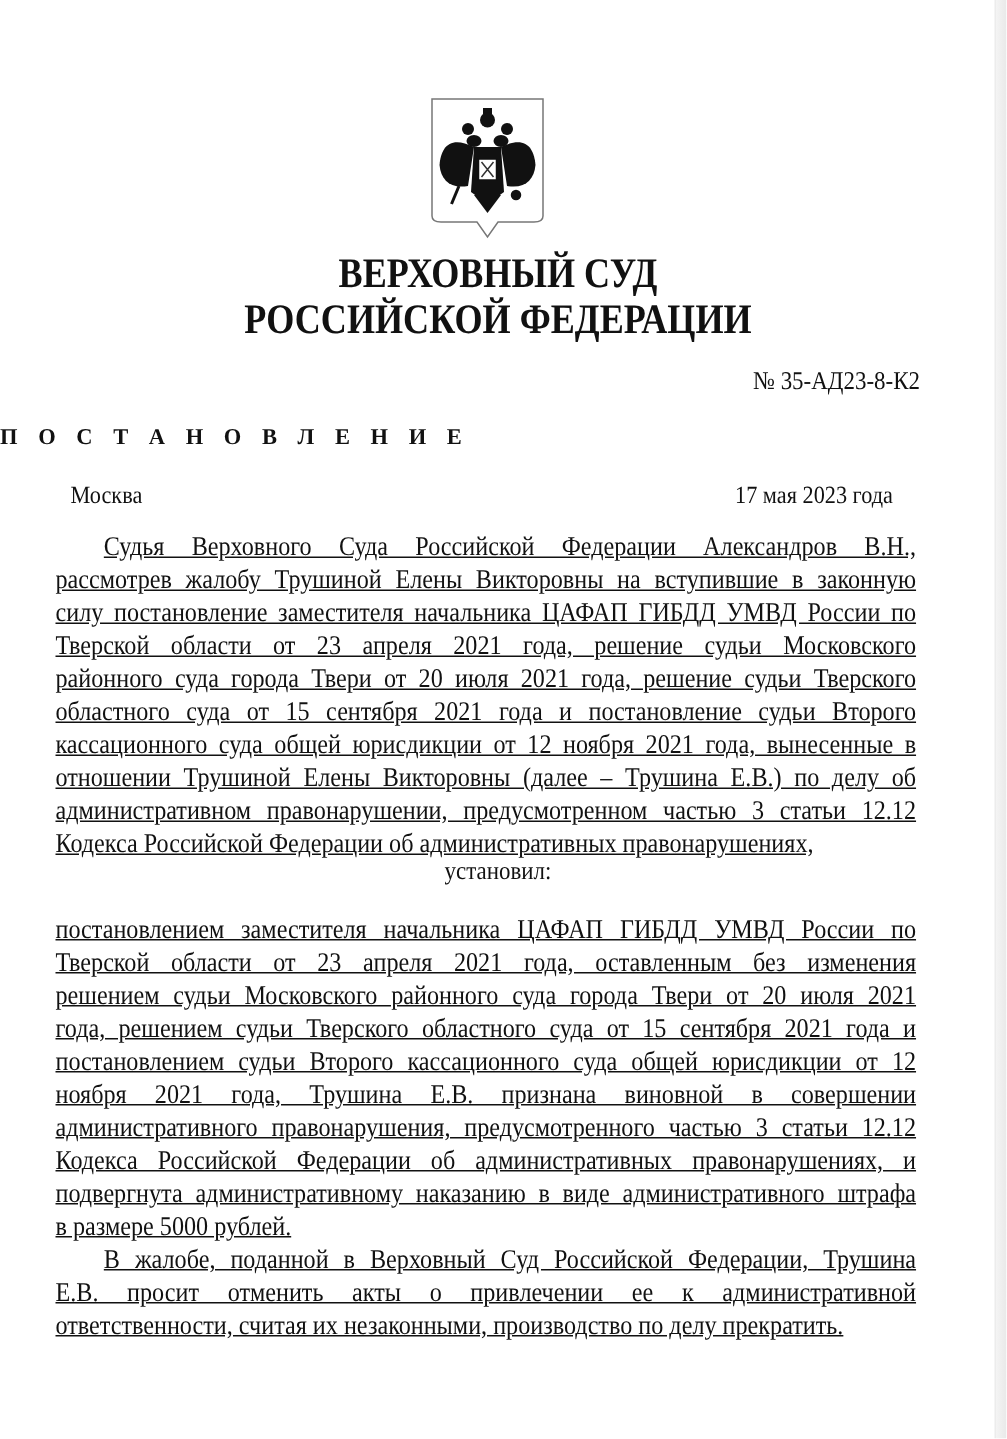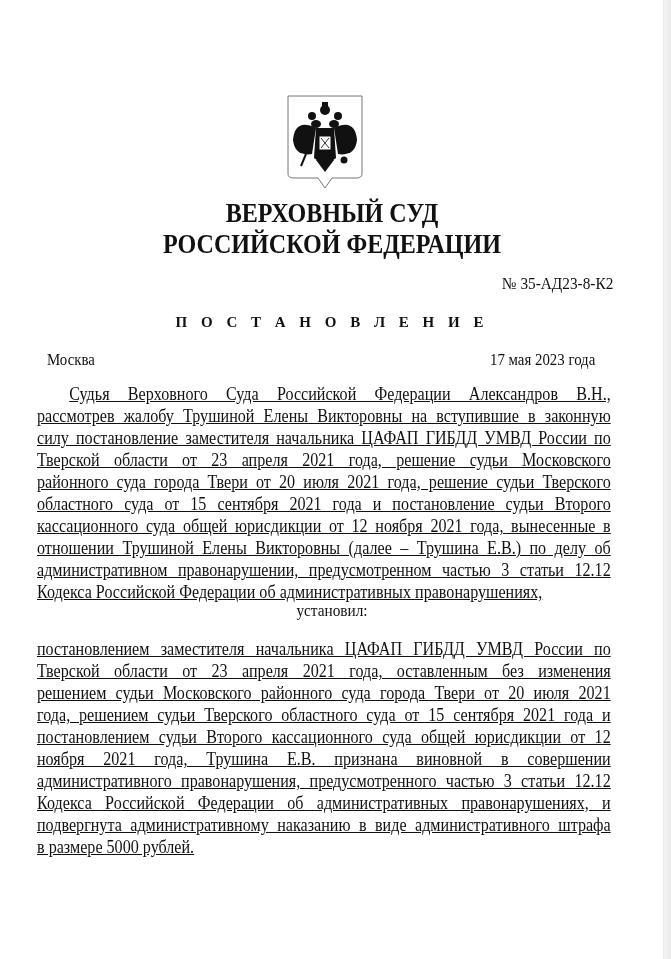--- a/index.html
+++ b/index.html
@@ -5,21 +5,21 @@
     html, body { margin: 0; padding: 0; }
     body {
       width: 671px; height: 959px; overflow: hidden;
       background: #ffffff;
       font-family: "Liberation Serif", "DejaVu Serif", serif;
       color: #111;
       position: relative;
     }
     .page {
       position: absolute; left: 0; top: 0;
-      width: 664px; height: 691px; background: #fff; margin-top: 30px;
+      width: 664px; height: 691px; background: #fff;
     }
     .edge {
       position: absolute; right: 0; top: 0; width: 7px; height: 959px;
       background: linear-gradient(to right, #f4f4f4, #e9e9e9);
       border-left: 1px solid #ececec;
     }
     .emblem {
       position: absolute; left: 286px; top: 64px; width: 78px; height: 96px;
     }
     .court-title {
@@ -27,21 +27,21 @@
       font-weight: bold; font-size: 28px; letter-spacing: 0px;
       transform: scaleX(0.86); transform-origin: center;
     }
     .t1 { top: 167px; }
     .t2 { top: 198px; }
     .case-no {
       position: absolute; left: 502px; top: 244px; font-size: 17px;
       transform: scaleX(0.9); transform-origin: left;
     }
     .doc-type {
-      position: absolute; left: 0; width: 664px; text-align: center;
+      position: absolute; left: 0; width: 664px; text-align: left;
       top: 284px; font-weight: bold; font-size: 15px; letter-spacing: 5px;
     }
     .city { position: absolute; left: 47px; top: 320px; font-size: 16.5px; transform: scaleX(0.9); transform-origin: left; }
     .date { position: absolute; left: 490px; top: 320px; font-size: 16.5px; transform: scaleX(0.9); transform-origin: left; }
     .para {
       position: absolute; left: 37px; width: 574px;
       font-size: 18px; line-height: 22px; text-decoration: underline;
     }
     .line {
       display: block; height: 22px; white-space: nowrap;
@@ -116,16 +116,21 @@
     <span class="line">решением судьи Московского районного суда города Твери от 20 июля 2021</span>
     <span class="line">года, решением судьи Тверского областного суда от 15 сентября 2021 года и</span>
     <span class="line">постановлением судьи Второго кассационного суда общей юрисдикции от 12</span>
     <span class="line">ноября 2021 года, Трушина Е.В. признана виновной в совершении</span>
     <span class="line">административного правонарушения, предусмотренного частью 3 статьи 12.12</span>
     <span class="line">Кодекса Российской Федерации об административных правонарушениях, и</span>
     <span class="line">подвергнута административному наказанию в виде административного штрафа</span>
     <span class="line last">в размере 5000 рублей.</span>
   </div>
 
+  <div class="para" style="top:828px;">
+    <span class="line indent">В жалобе, поданной в Верховный Суд Российской Федерации, Трушина</span>
+    <span class="line">Е.В. просит отменить акты о привлечении ее к административной</span>
+    <span class="line last">ответственности, считая их незаконными, производство по делу прекратить.</span>
+  </div>
 
 </div>
 
 <div class="edge"></div>
 
 </body></html>

